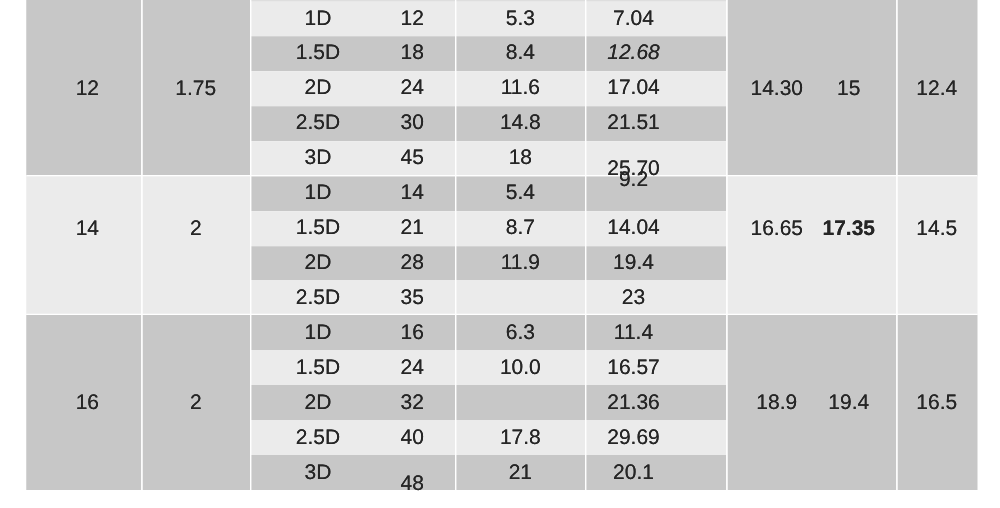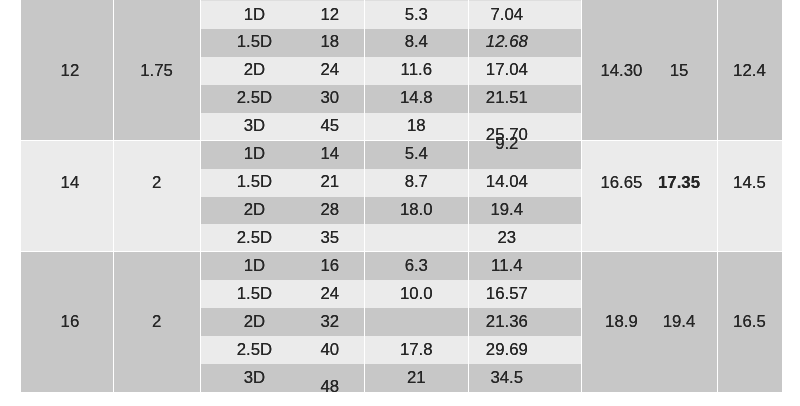--- a/index.html
+++ b/index.html
@@ -117,21 +117,21 @@
 <div class="cellbox" style="left:179.40px;top:140.62px;width:150.00px;">1D</div>
 <div class="cellbox" style="left:254.80px;top:140.62px;width:150.00px;">14</div>
 <div class="cellbox" style="left:341.30px;top:140.62px;width:150.00px;">5.4</div>
 <div class="cellbox" style="left:431.80px;top:130px;width:150.00px;">9.2</div>
 <div class="cellbox" style="left:179.40px;top:168.54px;width:150.00px;">1.5D</div>
 <div class="cellbox" style="left:254.80px;top:168.54px;width:150.00px;">21</div>
 <div class="cellbox" style="left:341.30px;top:168.54px;width:150.00px;">8.7</div>
 <div class="cellbox" style="left:431.80px;top:168.54px;width:150.00px;">14.04</div>
 <div class="cellbox" style="left:179.40px;top:196.47px;width:150.00px;">2D</div>
 <div class="cellbox" style="left:254.80px;top:196.47px;width:150.00px;">28</div>
-<div class="cellbox" style="left:341.30px;top:196.47px;width:150.00px;">18.0</div>
+<div class="cellbox" style="left:341.30px;top:196.47px;width:150.00px;">11.9</div>
 <div class="cellbox" style="left:431.80px;top:196.47px;width:150.00px;">19.4</div>
 <div class="cellbox" style="left:179.40px;top:224.41px;width:150.00px;">2.5D</div>
 <div class="cellbox" style="left:254.80px;top:224.41px;width:150.00px;">35</div>
 <div class="cellbox" style="left:431.80px;top:224.41px;width:150.00px;">23</div>
 <div class="cellbox" style="left:-5.10px;top:308.60px;width:150.00px;">16</div>
 <div class="cellbox" style="left:81.60px;top:308.60px;width:150.00px;">2</div>
 <div class="cellbox" style="left:546.40px;top:308.60px;width:150.00px;">18.9</div>
 <div class="cellbox" style="left:604.00px;top:308.60px;width:150.00px;">19.4</div>
 <div class="cellbox" style="left:674.40px;top:308.60px;width:150.00px;">16.5</div>
 <div class="cellbox" style="left:179.40px;top:252.33px;width:150.00px;">1D</div>
@@ -145,14 +145,14 @@
 <div class="cellbox" style="left:179.40px;top:308.19px;width:150.00px;">2D</div>
 <div class="cellbox" style="left:254.80px;top:308.19px;width:150.00px;">32</div>
 <div class="cellbox" style="left:431.80px;top:308.19px;width:150.00px;">21.36</div>
 <div class="cellbox" style="left:179.40px;top:336.12px;width:150.00px;">2.5D</div>
 <div class="cellbox" style="left:254.80px;top:336.12px;width:150.00px;">40</div>
 <div class="cellbox" style="left:341.30px;top:336.12px;width:150.00px;">17.8</div>
 <div class="cellbox" style="left:431.80px;top:336.12px;width:150.00px;">29.69</div>
 <div class="cellbox" style="left:179.40px;top:364.06px;width:150.00px;">3D</div>
 <div class="cellbox" style="left:254.80px;top:373px;width:150.00px;text-align:center;">48</div>
 <div class="cellbox" style="left:341.30px;top:364.06px;width:150.00px;">21</div>
-<div class="cellbox" style="left:431.80px;top:364.06px;width:150.00px;">34.5</div>
+<div class="cellbox" style="left:431.80px;top:364.06px;width:150.00px;">20.1</div>
 </div>
 
 </body></html>

